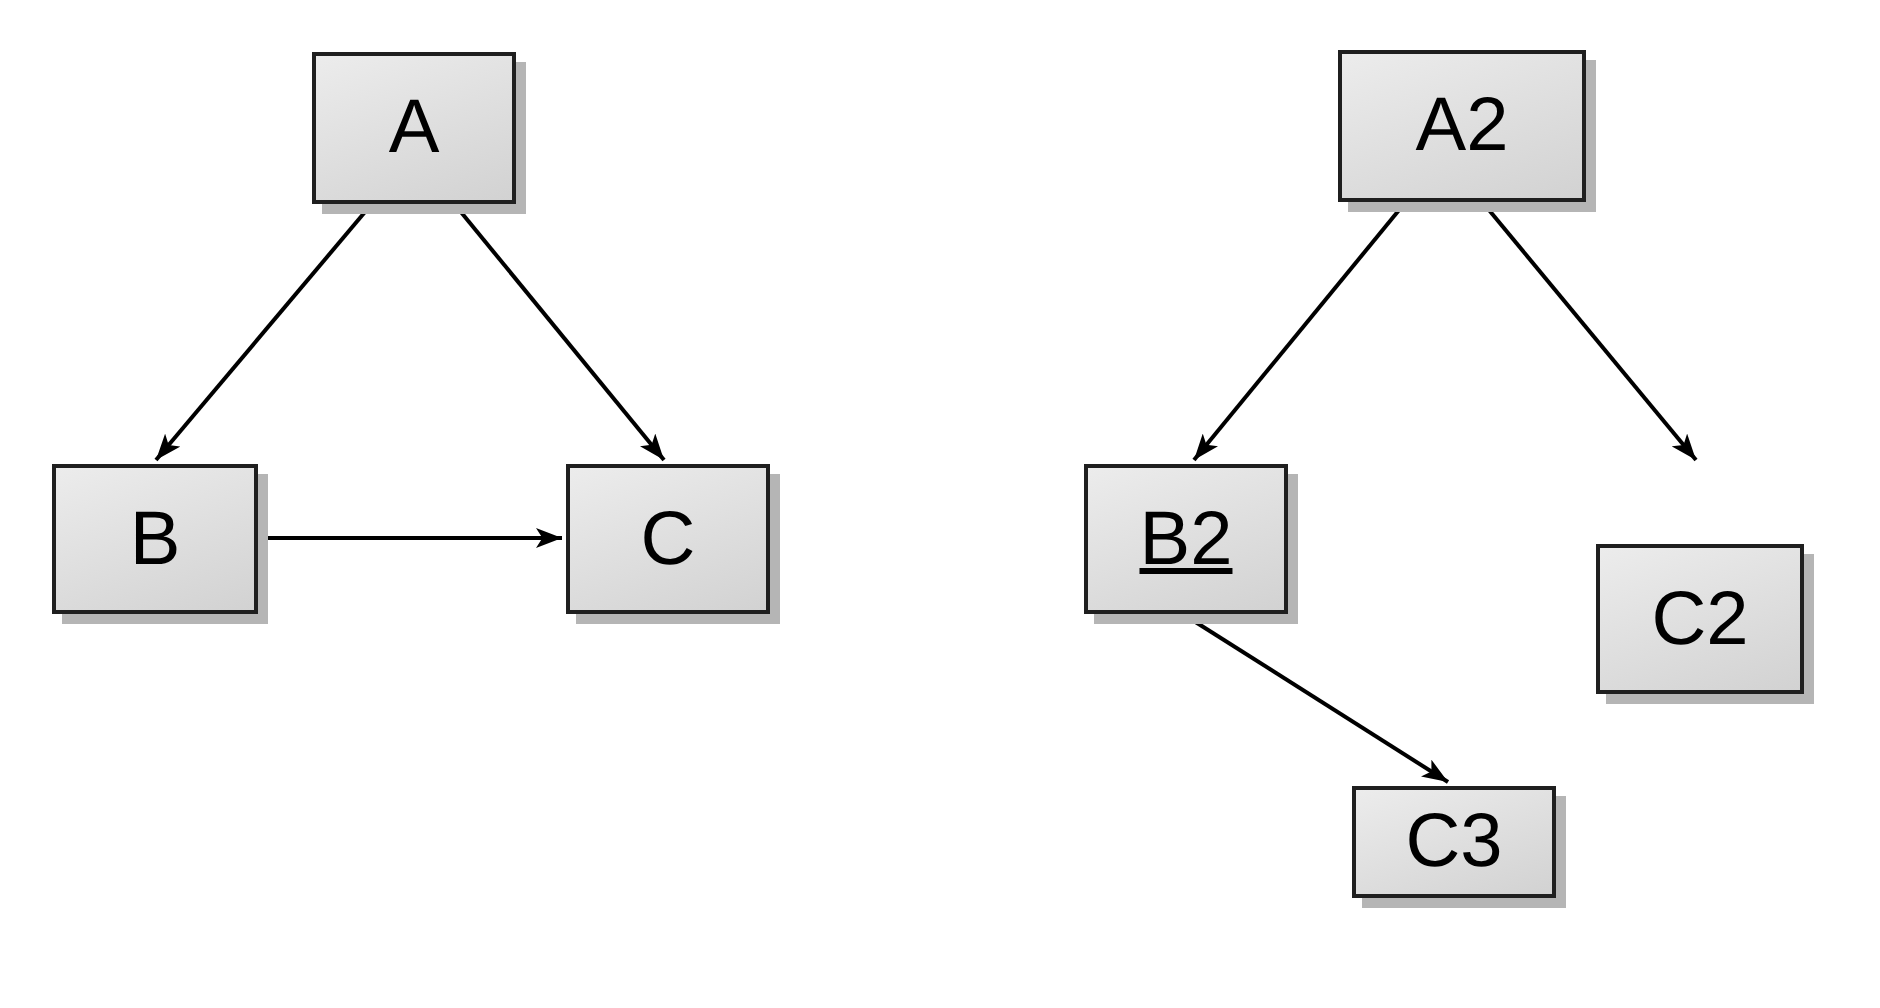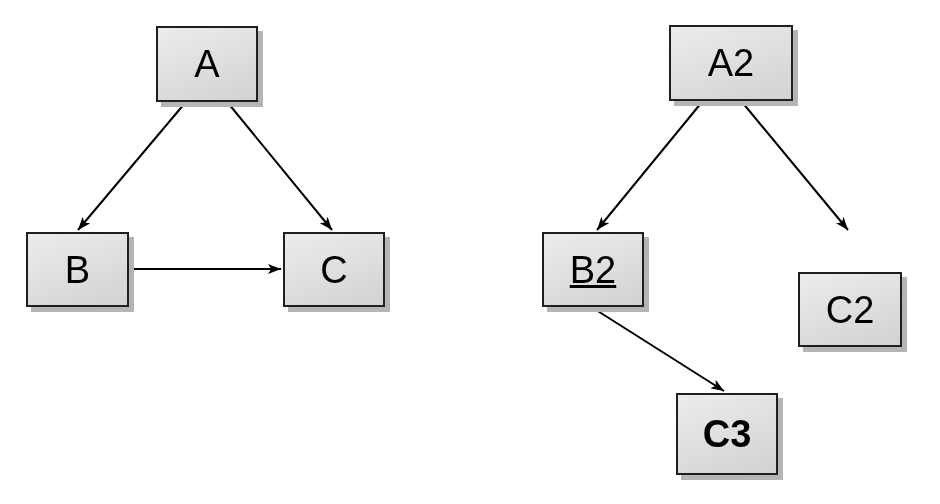--- a/index.html
+++ b/index.html
@@ -76,16 +76,16 @@
     </div>
     <div class="node" style="left: 669px; top: 25px; width: 124px; height: 76px;">
       <span class="node-label">A2</span>
     </div>
     <div class="node" style="left: 542px; top: 232px; width: 102px; height: 75px; text-decoration: underline;">
       <span class="node-label">B2</span>
     </div>
     <div class="node" style="left: 798px; top: 232px; width: 104px; height: 75px; margin-top: 40px;">
       <span class="node-label">C2</span>
     </div>
-    <div class="node" style="left: 676px; top: 393px; width: 102px; height: 82px; font-weight: bold;">
+    <div class="node" style="left: 676px; top: 393px; width: 102px; height: 56px;">
       <span class="node-label">C3</span>
     </div>
   </div>
 
 </body></html>

